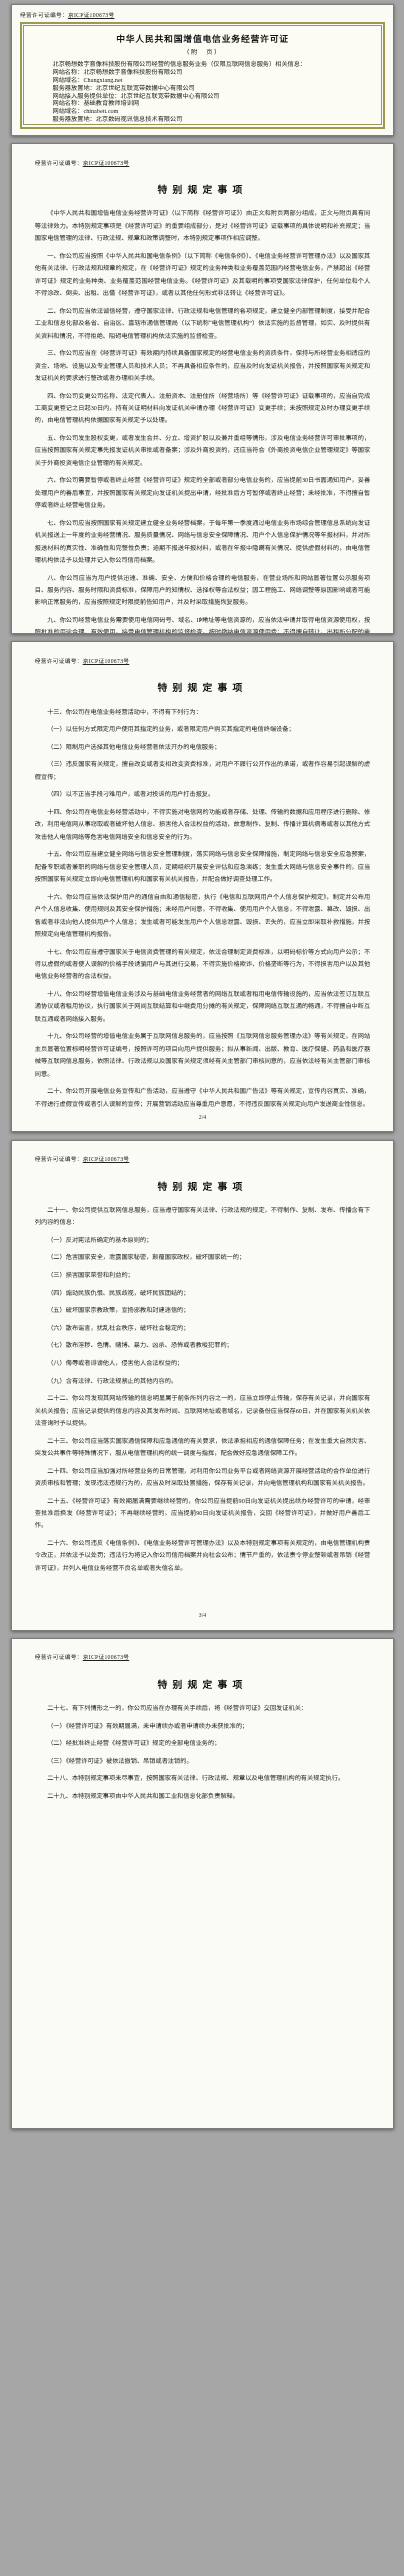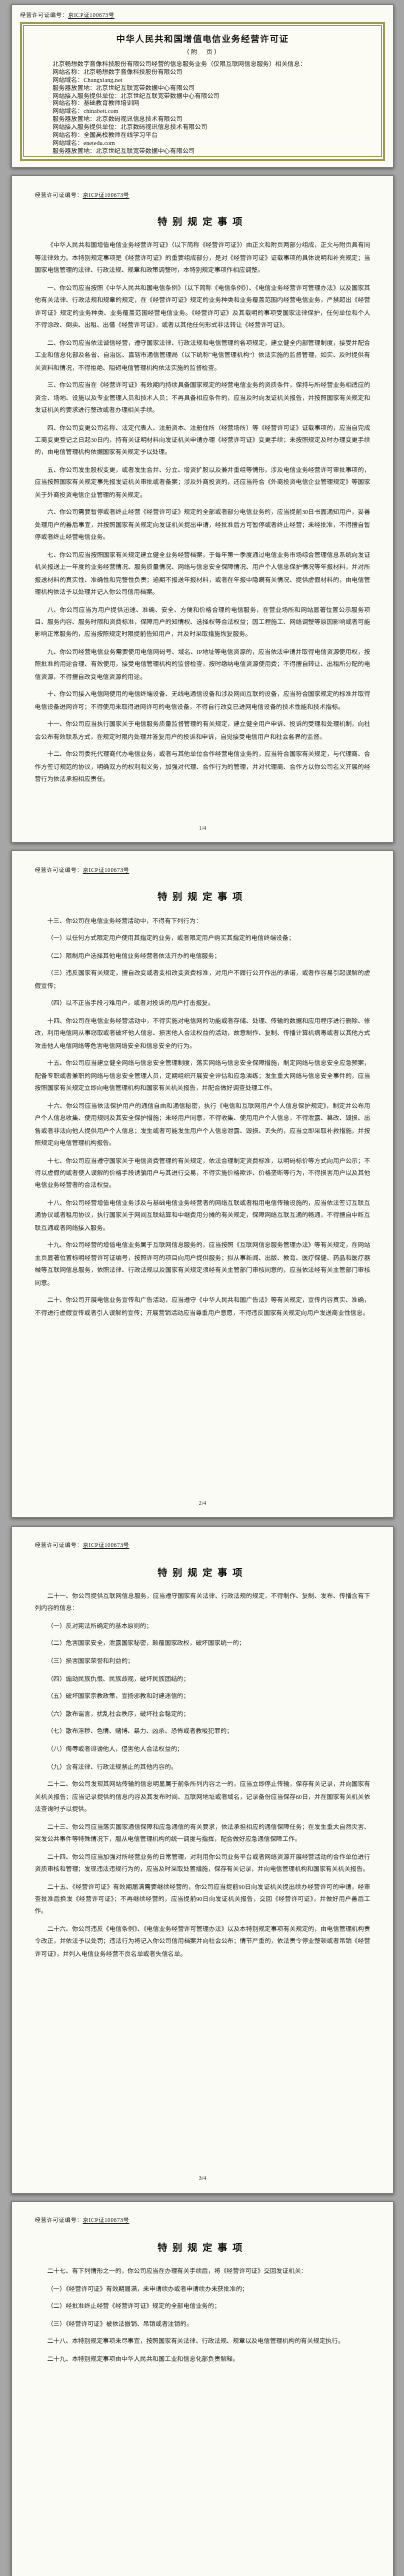--- a/index.html
+++ b/index.html
@@ -29,21 +29,21 @@
   .hdr{
     font-size:5.7px;
     color:#222;
     letter-spacing:0.3px;
   }
   .hdr .num{
     text-decoration:underline;
     text-underline-offset:1px;
   }
   
-  .cert{height:164px;padding:5.2px 8.2px;}
+  .cert{height:132px;padding:5.2px 8.2px;}
   .frame{
     position:absolute;
     left:8.2px;right:8.2px;top:16.5px;bottom:6.2px;
     border:2.1px solid #9a9a52;
     padding:1.5px;
     background:#fcfcf4;
   }
   .frame-in{
     box-sizing:border-box;
     height:100%;
@@ -72,21 +72,21 @@
     margin-top:4.1px;
     color:#1a1a1a;
   }
   .cert-line{
     font-size:6.2px;
     line-height:1.27;
     color:#1a1a1a;
     white-space:nowrap;
   }
   
-  .prov{height:668px;padding:13.4px 23px 0;}
+  .prov{height:491px;padding:13.4px 23px 0;}
   .prov-title{
     text-align:center;
     font-size:9.8px;
     font-weight:bold;
     letter-spacing:5.2px;
     margin:15.5px 0 11.3px;
     color:#111;
   }
   .prov-body{
     font-size:6.2px;

